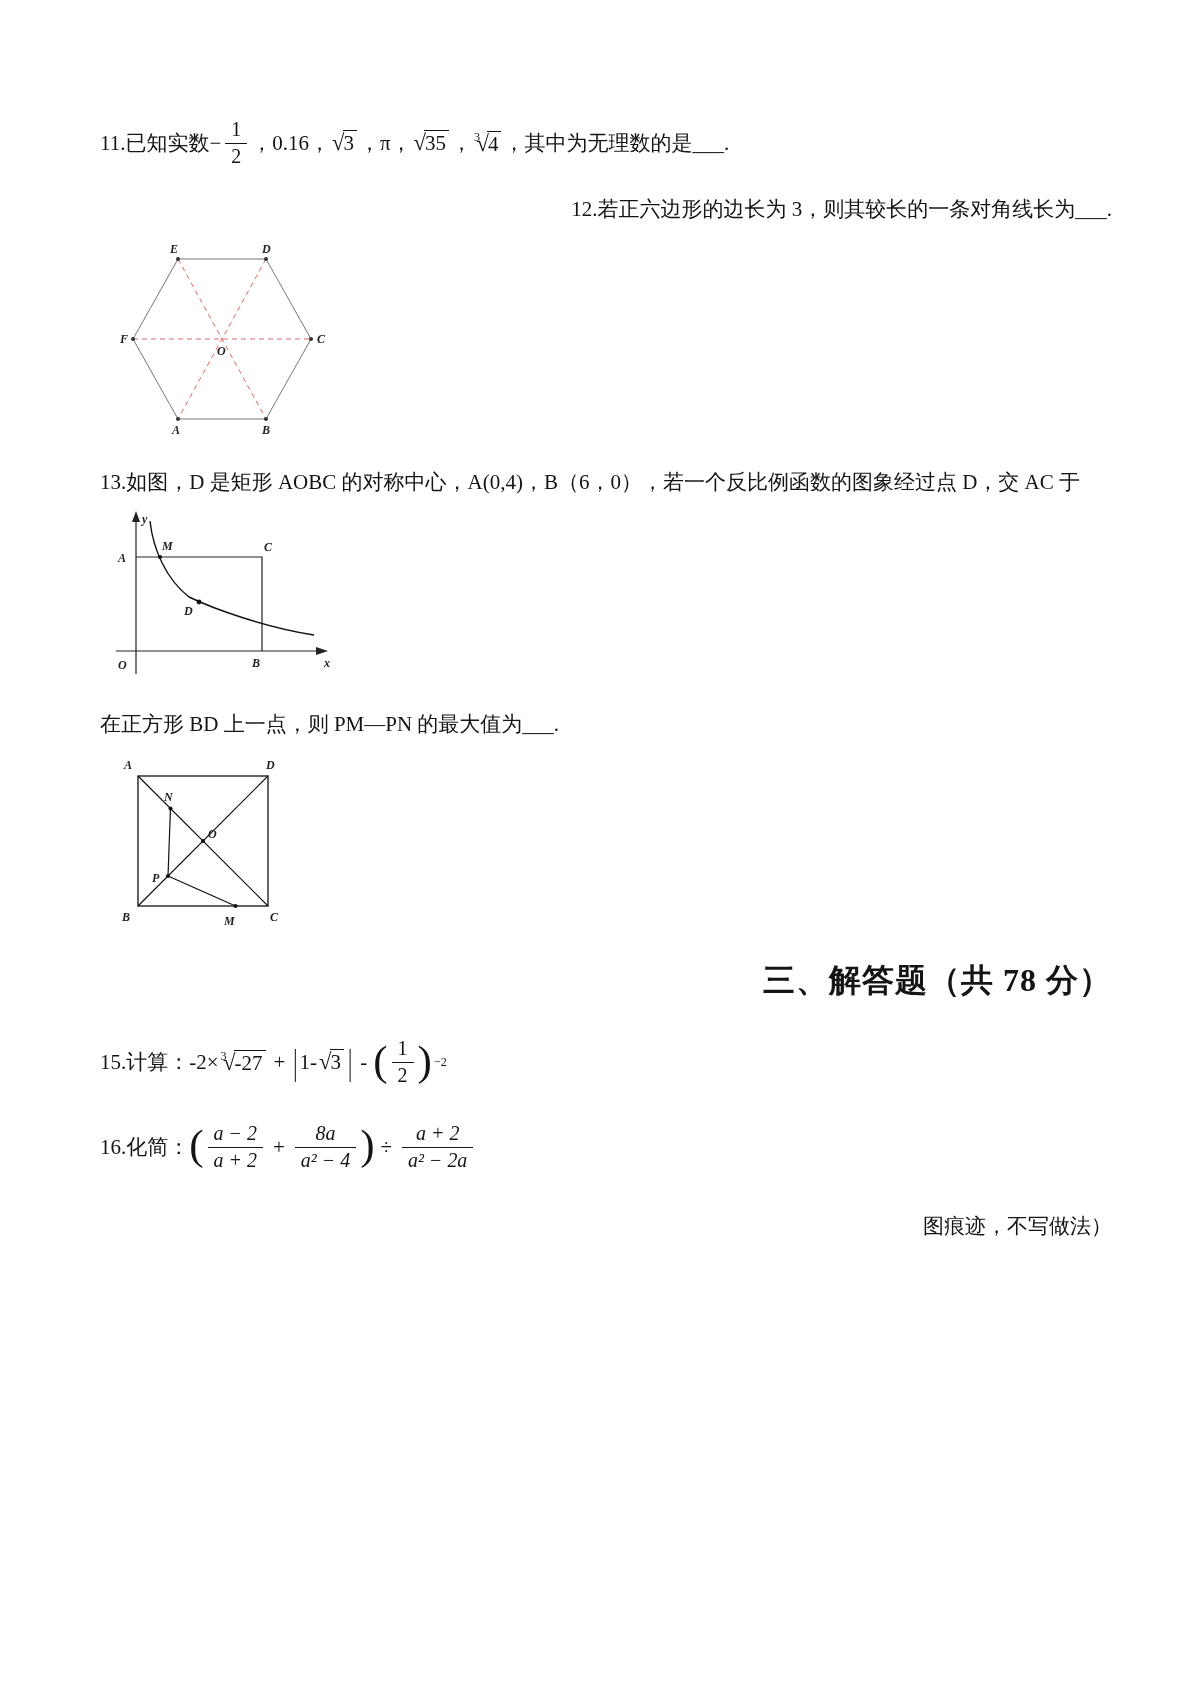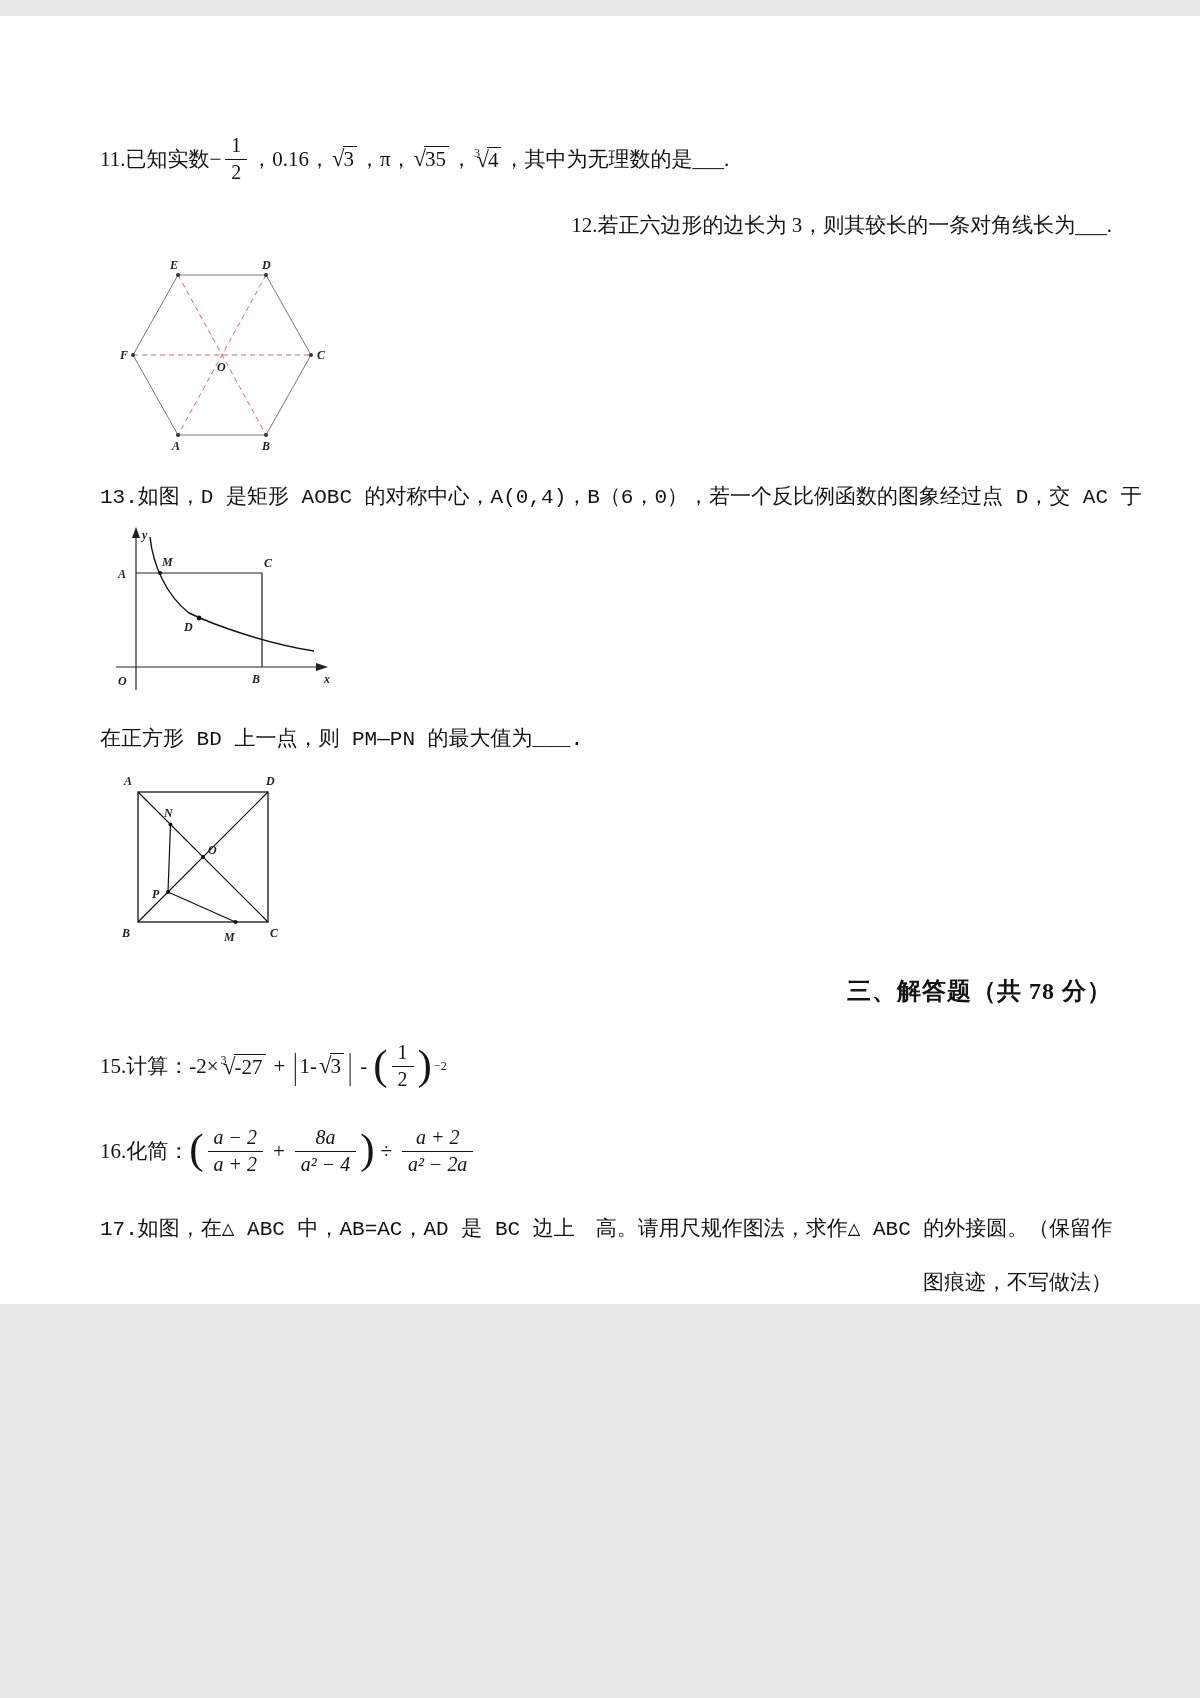--- a/index.html
+++ b/index.html
@@ -1,44 +1,44 @@
 <!DOCTYPE html>
 <html><head>
 <meta charset="utf-8">
 <style>
   html,body { margin:0; padding:0; background:#e8e8e8; }
   .page {
-    width:1200px; height:1288px; margin:16px auto; background:#ffffff;
+    width:1200px; height:1698px; margin:0 auto; background:#ffffff;
     font-family:"Liberation Serif","DejaVu Serif",serif; color:#141414;
     position:relative; overflow:hidden;
   }
   .content { padding:118px 88px 0 100px; font-size:21px; }
   .q { margin:0; }
-  .pline { line-height:54px; white-space:nowrap;font-family:Liberation Mono, monospace; }
+  .pline { line-height:54px; white-space:nowrap; }
   .blockgap-s { margin-top:16px; }
   .blockgap-m { margin-top:26px;text-align:right; }
   .blockgap-l { margin-top:34px; }
 
   
   .mathline { display:flex; align-items:center; white-space:nowrap; }
   .frac { display:inline-flex; flex-direction:column; text-align:center;
           vertical-align:middle; line-height:1.2; font-size:0.95em; margin:0 4px; }
   .frac .num { border-bottom:1.4px solid #141414; padding:0 6px 1px; }
   .frac .den { padding:1px 6px 0; }
   .ital { font-style:italic; }
   .sqrt { white-space:nowrap; display:inline-block; margin:0 2px; }
   .sqrt .rad { display:inline-block; font-size:1.08em; }
   .sqrt .ovl { display:inline-block; border-top:1.4px solid #141414; padding:0 3px 0 1px; margin-left:-2px; }
   .root .idx { font-size:0.58em; vertical-align:0.85em; margin-right:-0.3em; }
   .bigp { font-size:2.05em; font-weight:300; vertical-align:middle; line-height:0; position:relative; top:-0.04em; }
   .tallbar { display:inline-block; transform:scaleY(1.75); margin:0 2px; font-weight:300; }
   sup.exp { font-size:0.58em; vertical-align:1.25em; margin-left:2px; }
   .op { margin:0 6px; }
 
-  .sec-title { font-size:24px; font-weight:bold; letter-spacing:1px;
+  .sec-title { font-size:32px; font-weight:bold; letter-spacing:1px;
                font-family:"Liberation Serif","DejaVu Serif",serif; }
 
   figure { margin:0; }
   svg { display:block; }
   svg text { font-family:"Liberation Serif","DejaVu Serif",serif; font-style:italic; font-size:12px; fill:#222; font-weight:bold; }
 </style>
 </head>
 <body>
 
 <div class="page">
@@ -181,18 +181,17 @@
       </span>
       <span class="bigp">)</span>
       <span class="op">÷</span>
       <span class="frac ital">
         <span class="num">a + 2</span>
         <span class="den">a² − 2a</span>
       </span>
     </div>
 
     <div class="q blockgap-m" id="q17">
-      <div class="pline">17.如图，在△ ABC 中，AB=AC，AD 是 BC 边上　高。请用尺规作图法，求作△ ABC 的外接圆。（保留作</div>
       <div class="pline">图痕迹，不写做法）</div>
     </div>
 
   </div>
 </div>
 
 </body></html>

